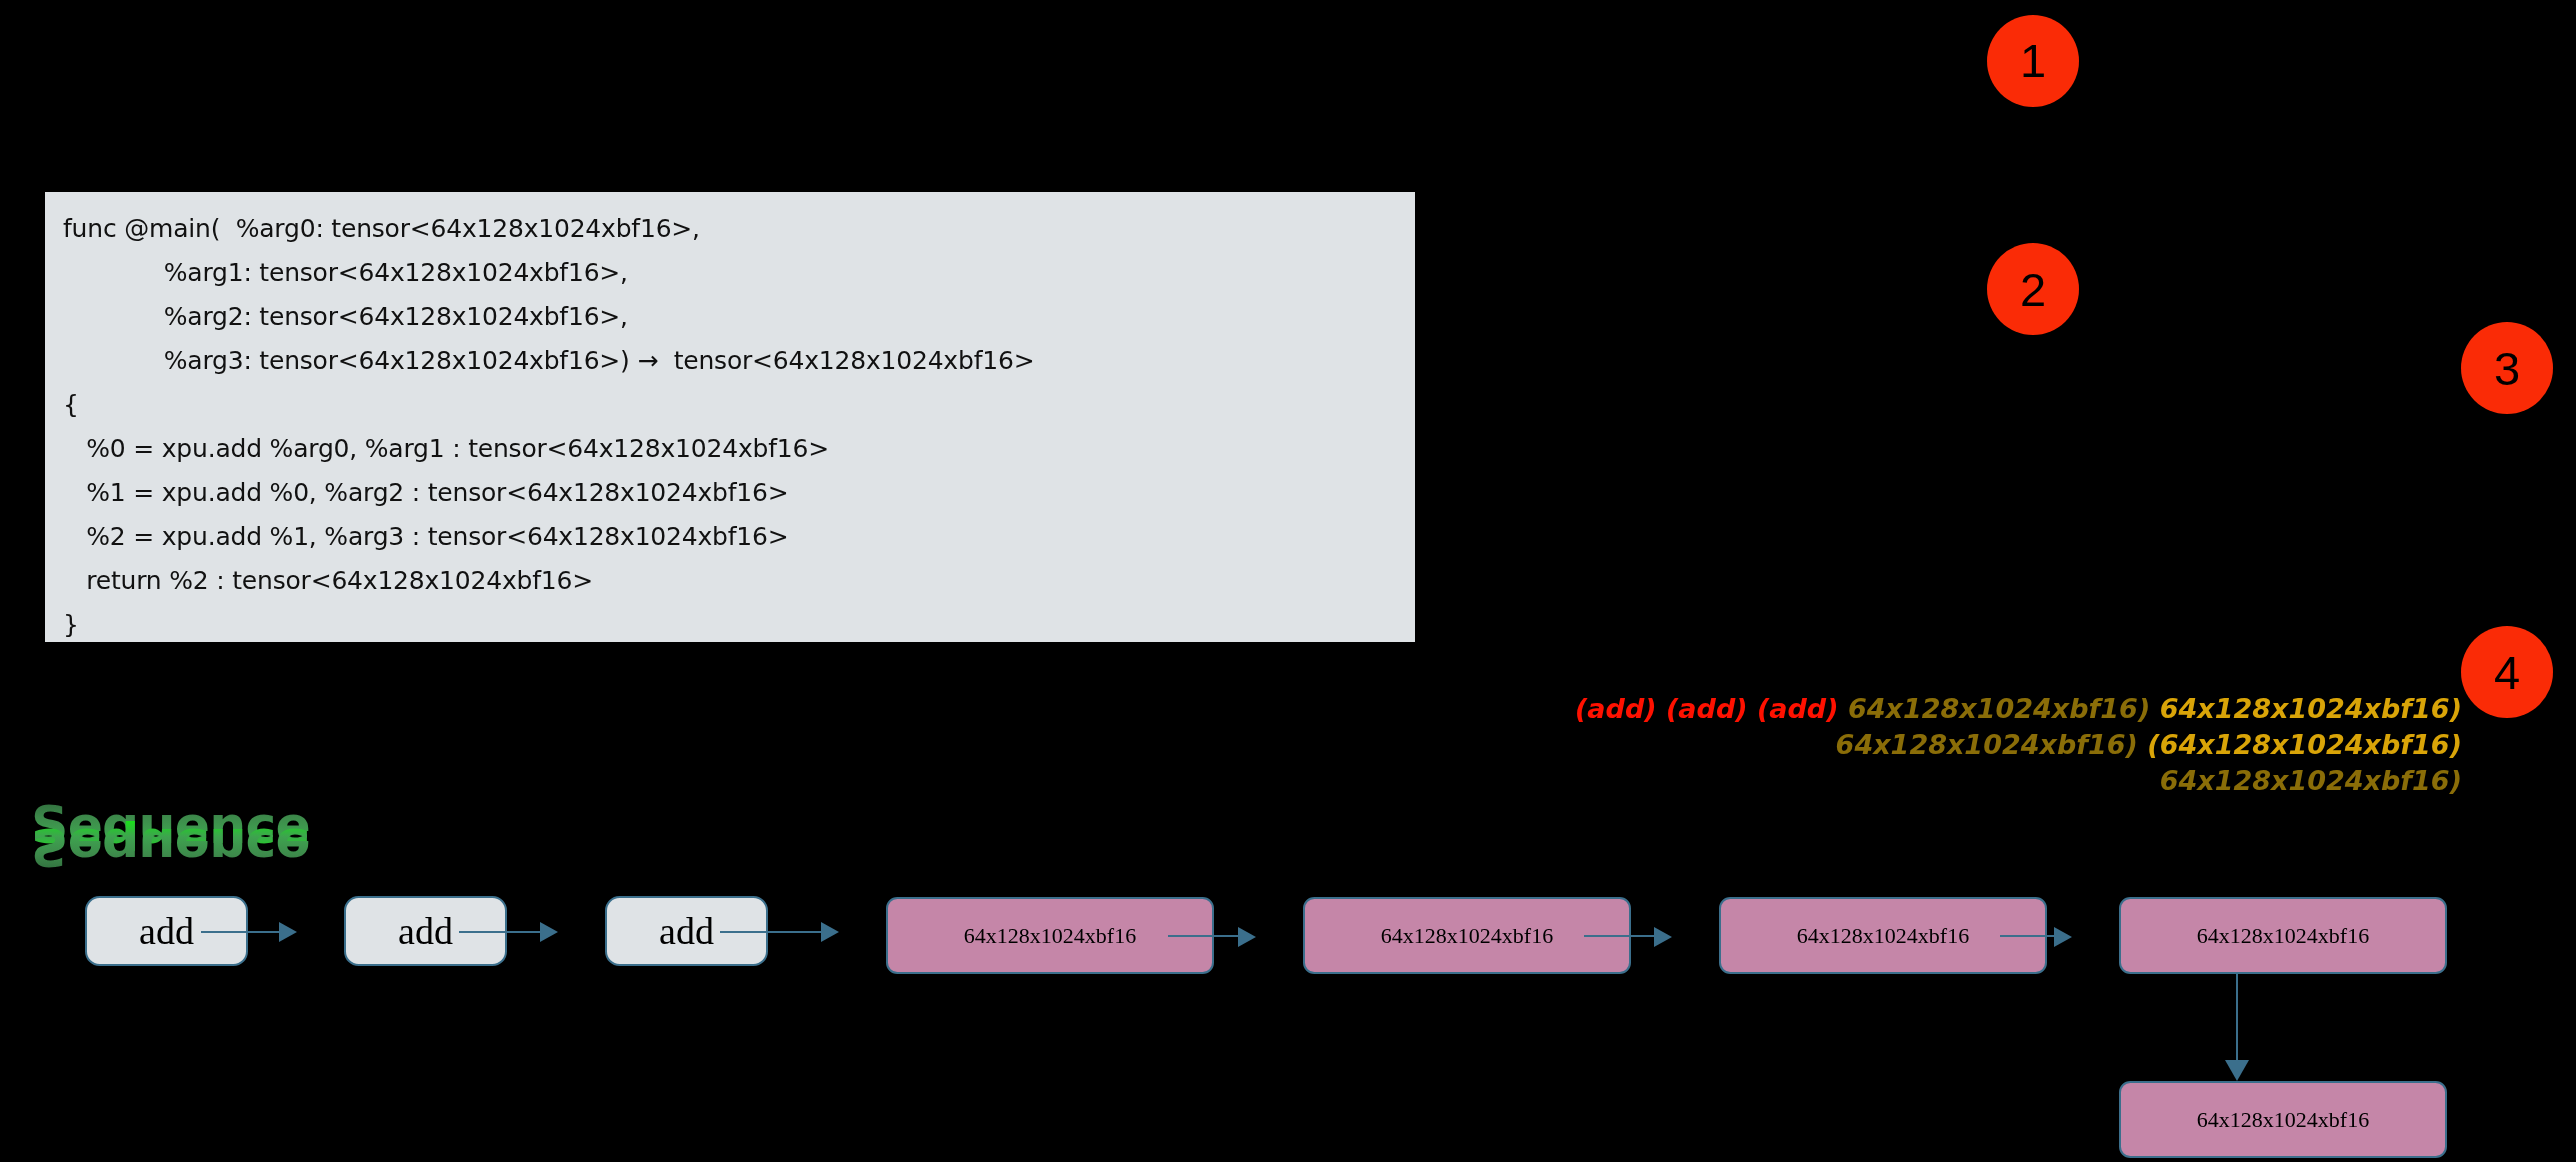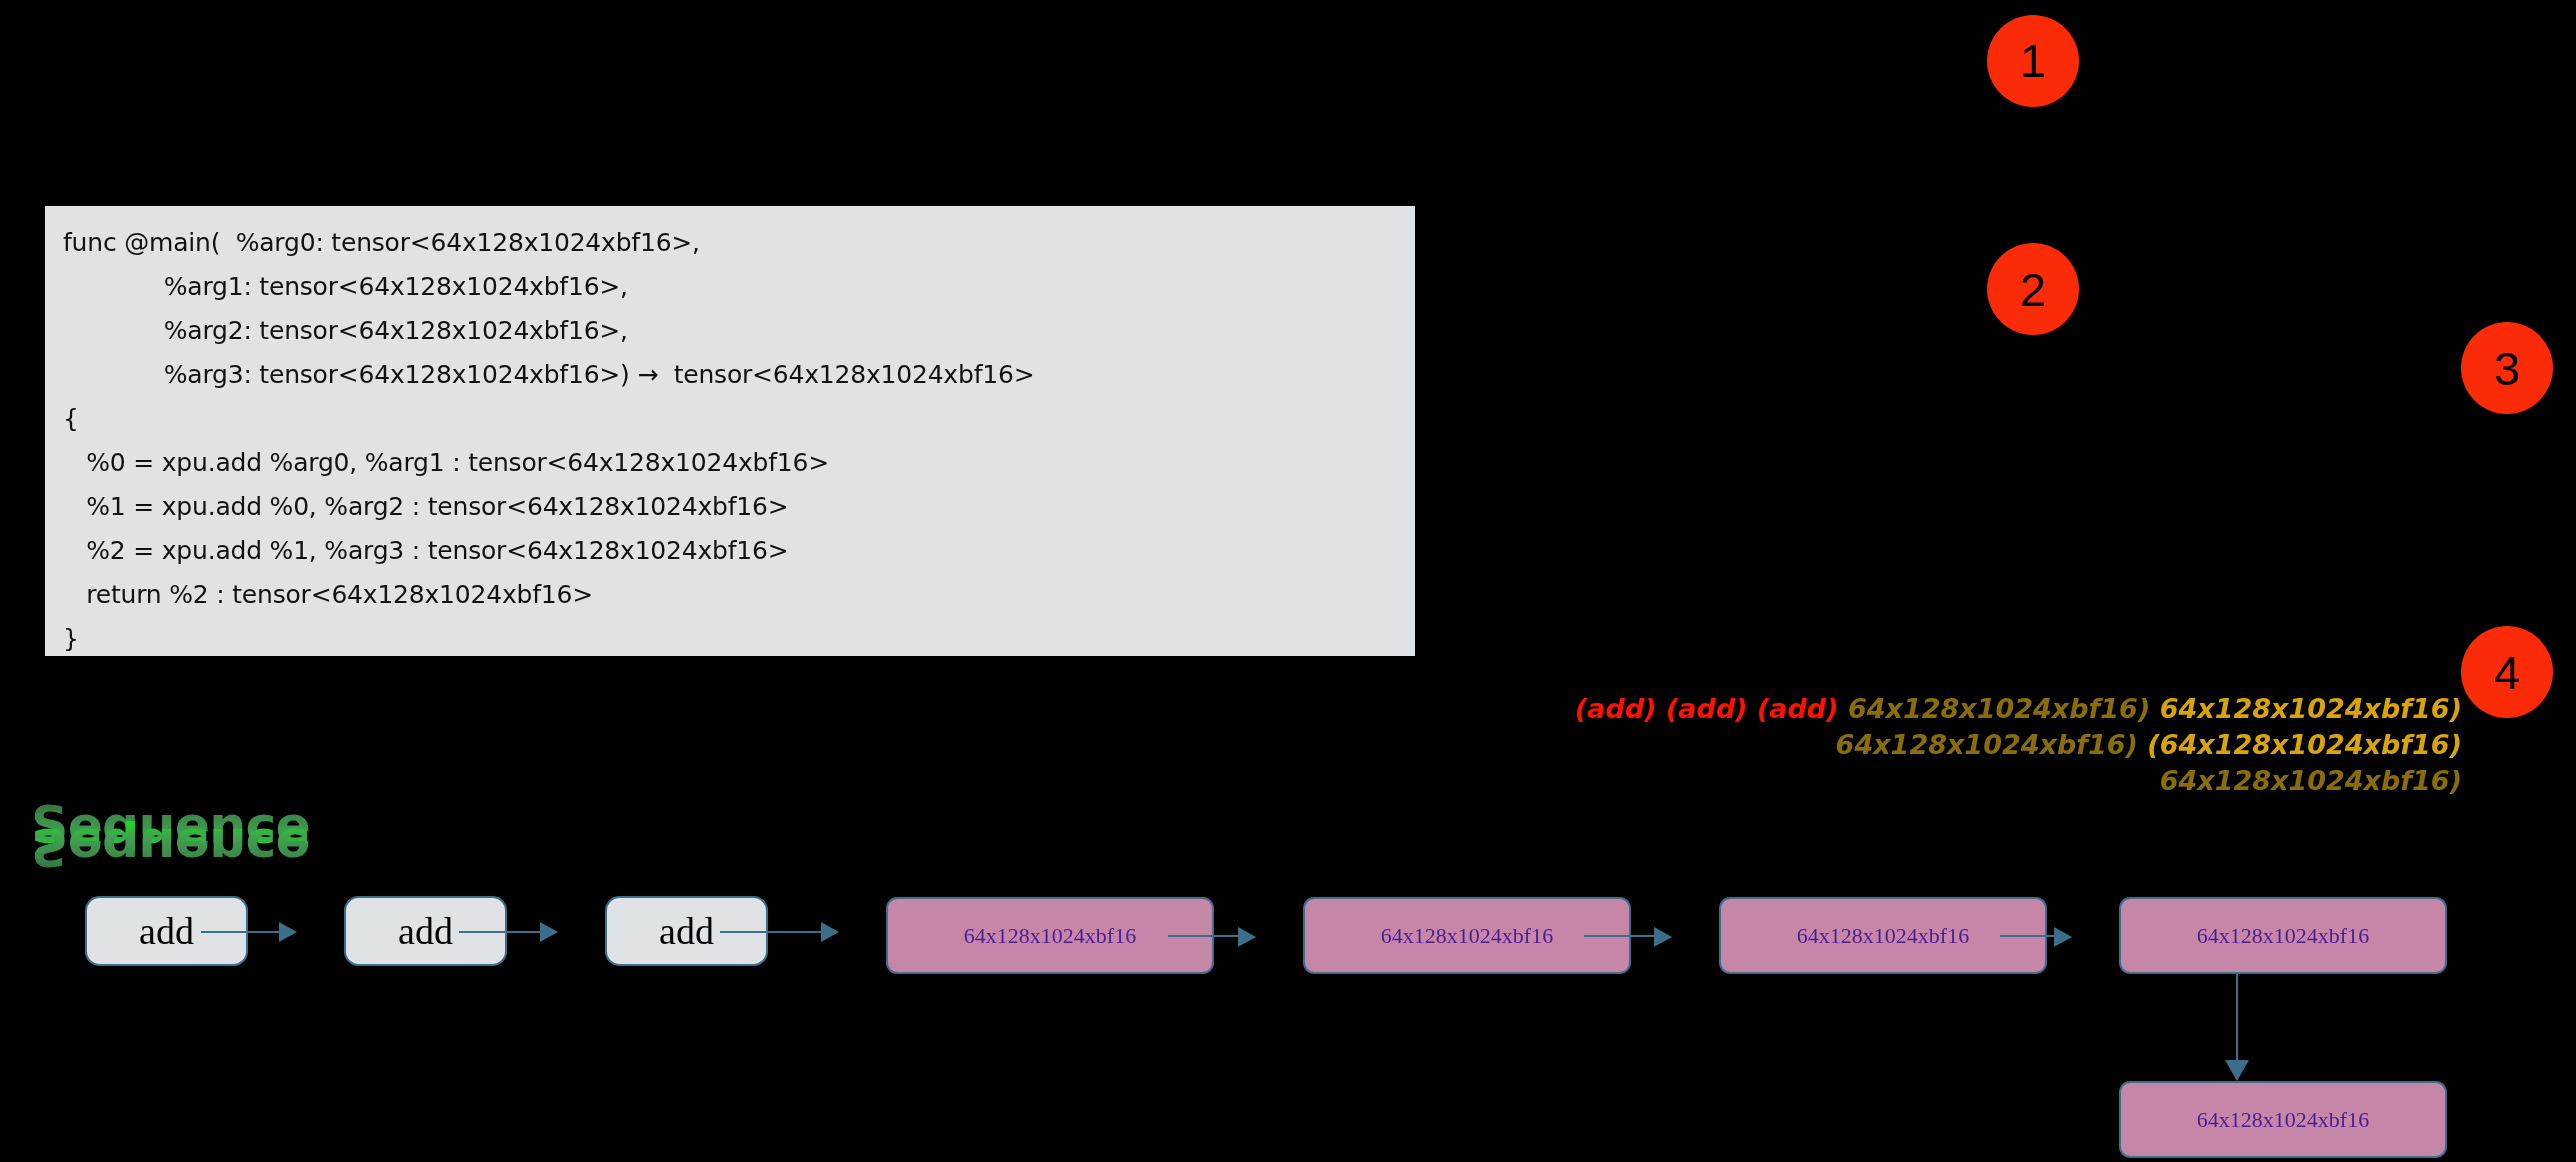--- a/index.html
+++ b/index.html
@@ -29,21 +29,21 @@
     font-family: "Liberation Sans", sans-serif;
     font-weight: 400;
     line-height: 1;
     user-select: none;
   }
 
   
   #code-panel {
     position: absolute;
     left: 45px;
-    top: 206px;
+    top: 192px;
     width: 1370px;
     height: 450px;
     background: #dfe3e6;
     box-sizing: border-box;
     padding: 14.6px 0 0 0;
   }
   #code-panel pre {
     margin: 0;
     padding: 0 18px;
     color: #111111;
@@ -112,21 +112,21 @@
     margin-left: 47px;
   }
   .node.op {
     background: #dfe3e6;
     color: #000000;
     font-size: 38px;
     border-radius: 14.6px;
   }
   .node.tensor {
     background: #c586a8;
-    color: #4c1d95;
+    color: #000000;
     font-size: 22px;
   }
 
   
   .edge-h {
     position: absolute;
     height: 2.4px;
     background: #3b6f8c;
   }
   .edge-v {

